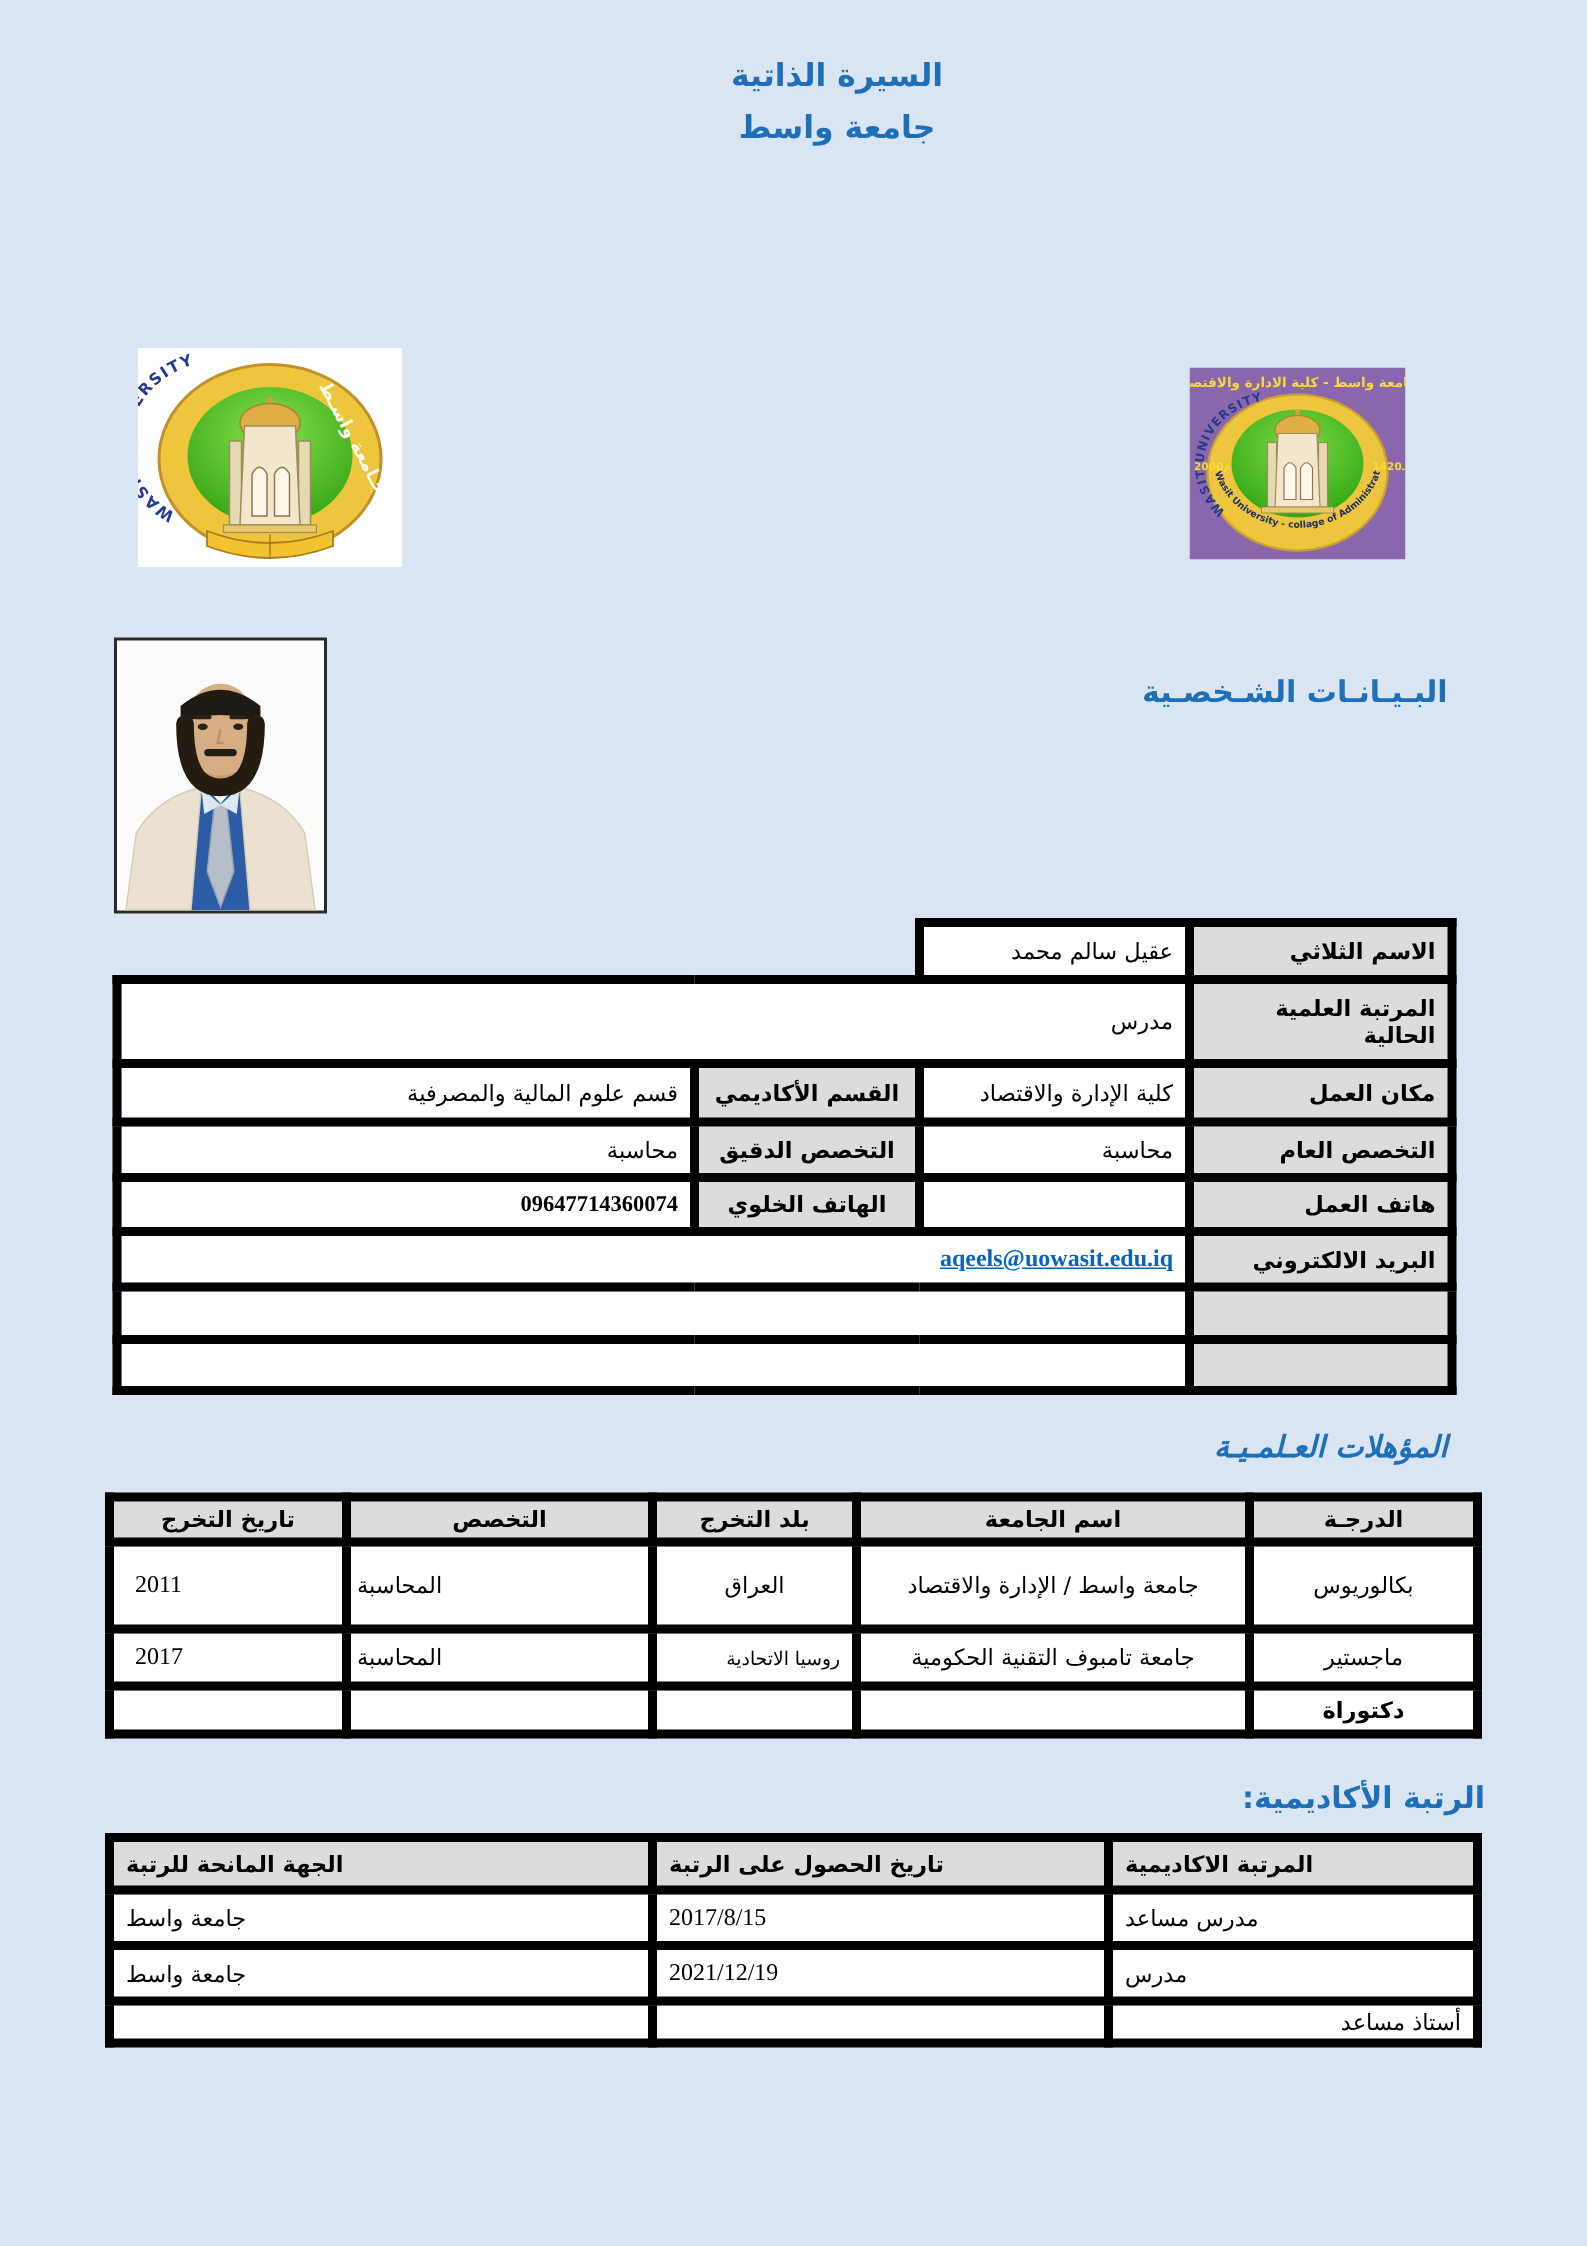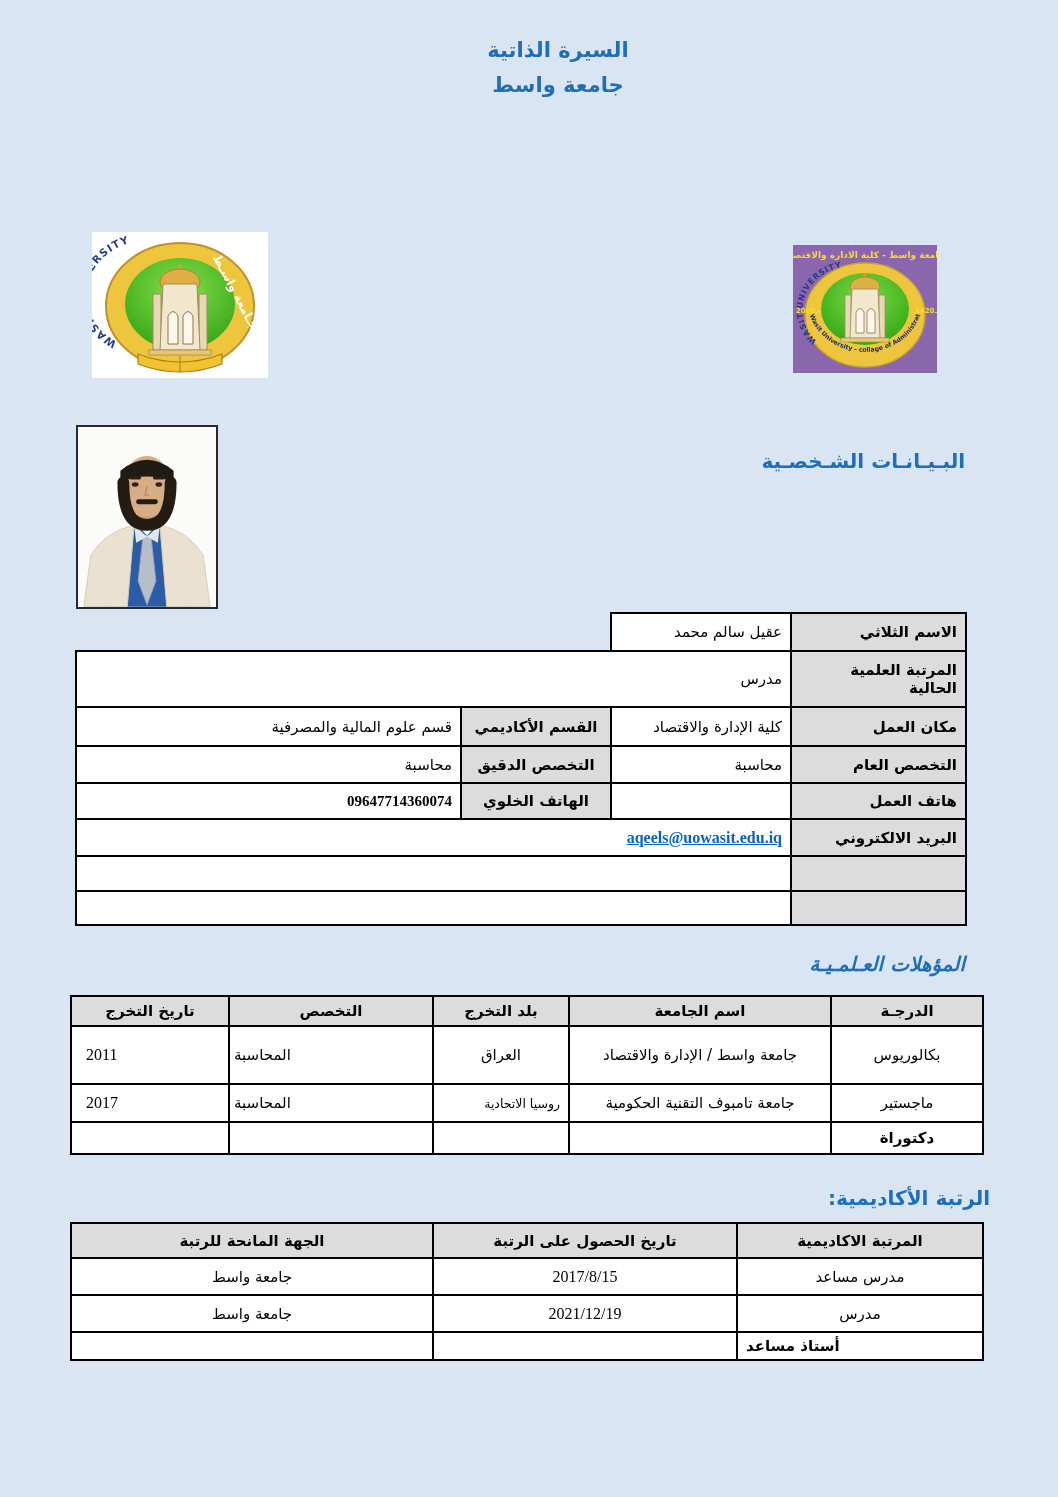--- a/index.html
+++ b/index.html
@@ -8,38 +8,38 @@
 
   .doc-title{position:absolute;top:33px;left:0;width:100%;text-align:center;direction:rtl;
     color:#1f6fb8;font-weight:bold;font-size:21px;line-height:35px;padding-left:29px;}
 
   .heading{position:absolute;direction:rtl;color:#1f6fb8;font-weight:bold;font-size:20px;white-space:nowrap;}
   .heading-personal{top:449px;right:93px;}
   .heading-quals{top:952px;right:93px;font-style:italic;}
   .heading-ranks{top:1186px;right:68px;}
 
   table.tbl{position:absolute;border-collapse:collapse;table-layout:fixed;direction:rtl;}
-  table.tbl td{border:2px solid #000000;background:#ffffff;color:#000;font-size:15px;
+  table.tbl td{border:6px solid #000000;background:#ffffff;color:#000;font-size:15px;
     padding:1px 8px;vertical-align:middle;overflow:hidden;}
   table.tbl td.hdr{background:#dcdcdc;font-weight:bold;text-align:right;}
   table.tbl td.hdr2{background:#dcdcdc;font-weight:bold;text-align:center;}
   table.tbl td.ghost{border:none;background:transparent;}
   .val{text-align:right;}
   .num{font-family:"Liberation Serif",serif;font-weight:bold;font-size:17px;direction:ltr;text-align:right;padding-left:24px;}
   .email-cell{text-align:right;}
   a.email{font-family:"Liberation Serif",serif;font-weight:bold;font-size:16px;color:#0563c1;
     text-decoration:underline;direction:ltr;unicode-bidi:embed;}
   #qual-table td{text-align:center;}
   #qual-table td.major{text-align:left;padding-left:4px;}
   #qual-table td.year{font-family:"Liberation Serif",serif;font-size:16px;direction:ltr;text-align:left;padding-left:14px;}
   #qual-table td.small-ar{font-size:12.5px;text-align:right;}
   #qual-table td.bold-ar{font-weight:bold;}
-  #rank-table td{text-align:center;}
+  #rank-table td{text-align:left;}
   #rank-table td.date{font-family:"Liberation Serif",serif;font-size:16px;direction:ltr;}
-  #rank-table td.bold-ar{font-weight:bold;text-align:left;margin-left:31px;}
+  #rank-table td.bold-ar{font-weight:normal;text-align:right;margin-left:31px;}
 
   .logo-box{position:absolute;}
   .photo-box{position:absolute;border:2px solid #2a2a2a;background:#fbfbf9;}
 </style>
 </head>
 <body>
 
 <div class="page">
 
   <div class="doc-title">

